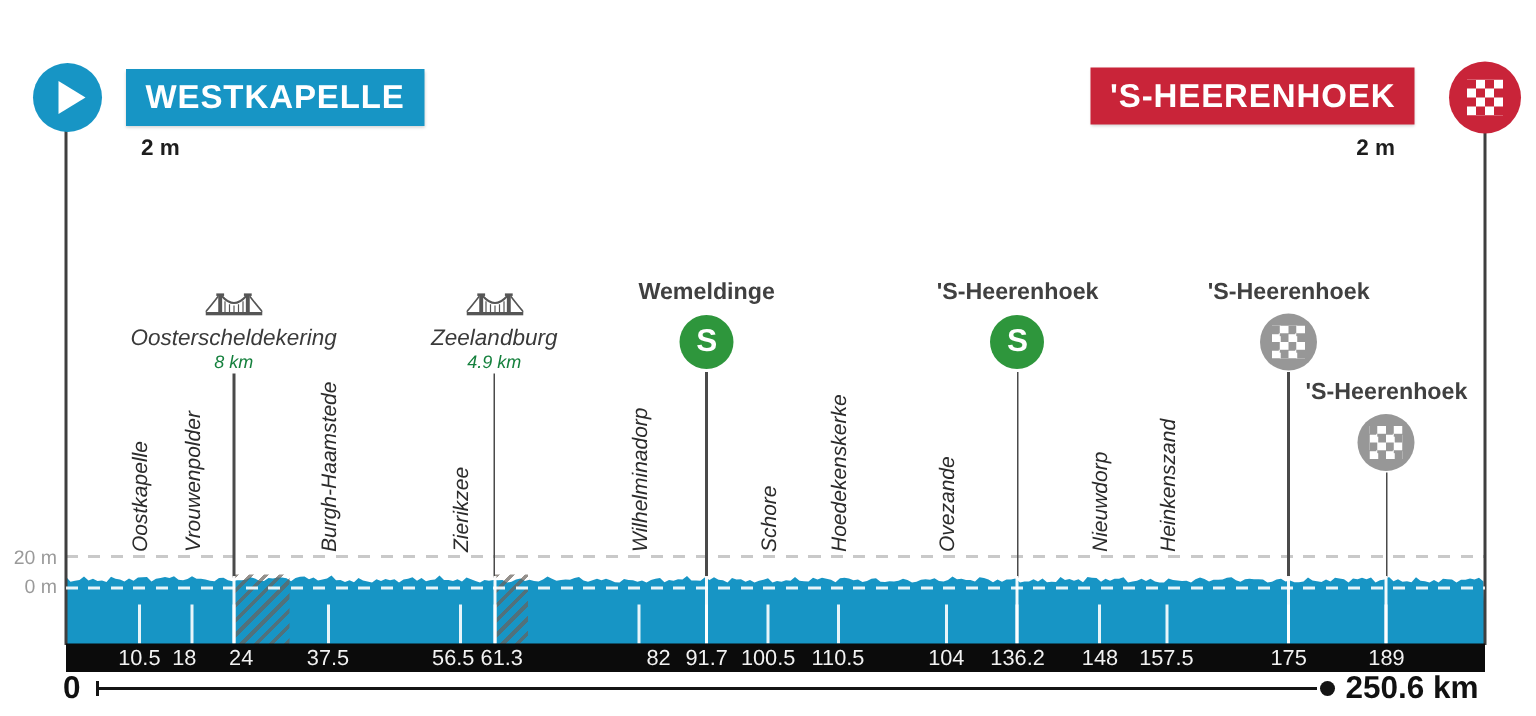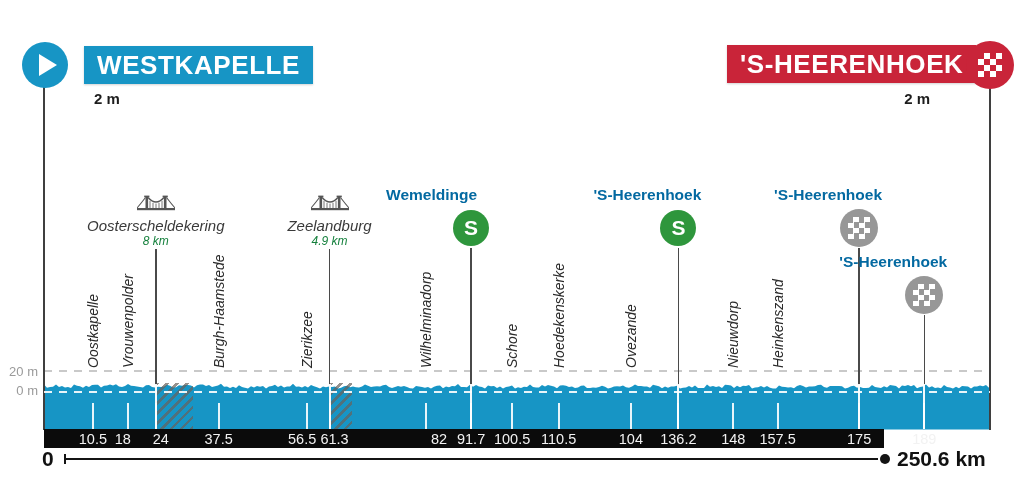--- a/index.html
+++ b/index.html
@@ -8,21 +8,21 @@
     font-family:"Liberation Sans", sans-serif;
   }
   
   .big-circle{position:absolute;border-radius:50%;z-index:6;}
   #start-circle{left:22px;top:42px;width:46px;height:46px;background:var(--blue);}
   #start-circle .play{position:absolute;left:17px;top:12px;width:0;height:0;
     border-top:11px solid transparent;border-bottom:11px solid transparent;border-left:18px solid #fff;}
   #finish-circle{left:966px;top:41px;width:48px;height:48px;background:var(--red);}
   .checker{background-image:conic-gradient(#fff 0 25%, transparent 0 50%, #fff 0 75%, transparent 0);}
   #finish-circle .checker{position:absolute;left:12px;top:12px;width:24px;height:24px;background-size:12px 12px;}
-  .banner{position:absolute;color:#fff;font-weight:bold;font-size:26px;letter-spacing:.6px;
+  .banner{position:absolute;color:#fff;font-weight:bold;font-size:22px;letter-spacing:.6px;
     height:38px;line-height:38px;padding:0 13px;z-index:6;box-shadow:0 1px 2px rgba(0,0,0,.18);}
   #start-banner{left:84px;top:46px;background:var(--blue);}
   #finish-banner{left:727px;top:45px;background:var(--red);}
   .elev{position:absolute;font-weight:bold;font-size:15px;color:#1d1d1d;z-index:6;}
   #start-elev{left:94px;top:90px;}
   #finish-elev{left:880px;top:90px;width:50px;text-align:right;}
   
   .edge{position:absolute;width:2px;top:87px;height:343px;background:#3f3f3f;z-index:3;}
   .ylab{position:absolute;width:38px;text-align:right;font-size:13px;color:#9a9a9a;z-index:2;}
   #grid20{position:absolute;left:44px;top:370px;width:946px;height:2px;z-index:1;
@@ -31,30 +31,30 @@
     background:repeating-linear-gradient(90deg,rgba(255,255,255,.9) 0 8px,transparent 8px 15px);}
   #profile-svg{position:absolute;left:0;top:0;z-index:1;pointer-events:none;}
   .bridge-hatch{position:absolute;top:383px;height:47px;z-index:2;
     background:repeating-linear-gradient(135deg,rgba(105,98,92,.7) 0 2.5px,transparent 2.5px 7px);}
   .tick{position:absolute;width:2px;top:403px;height:26px;background:rgba(255,255,255,.9);z-index:3;}
   .vline-dark{position:absolute;width:1.5px;background:#4a4a4a;z-index:2;}
   .vline-white{position:absolute;width:2px;top:384px;height:45px;background:rgba(255,255,255,.95);z-index:3;}
   
   .town{position:absolute;transform:rotate(-90deg);transform-origin:0 0;white-space:nowrap;
     font-style:italic;font-size:14px;color:#2b2b2b;z-index:2;}
-  .m-label{position:absolute;width:170px;font-weight:bold;font-size:15.5px;color:#0369a1;z-index:5;}
+  .m-label{position:absolute;width:170px;text-align:center;font-weight:bold;font-size:15.5px;color:#404040;z-index:5;}
   .b-name{position:absolute;width:220px;text-align:center;font-style:italic;font-size:15px;color:#3a3a3a;z-index:5;}
   .b-len{position:absolute;width:220px;text-align:center;font-style:italic;font-size:12px;color:#15803d;z-index:5;}
   .b-icon{position:absolute;z-index:5;}
   .sprint-circle{position:absolute;width:36px;height:36px;border-radius:50%;background:var(--green);
     color:#fff;font-weight:bold;font-size:21px;text-align:center;line-height:36px;z-index:5;}
   .pass-circle{position:absolute;width:38px;height:38px;border-radius:50%;background:var(--gray);z-index:5;}
   .pass-circle .checker{position:absolute;left:8px;top:8px;width:22px;height:22px;background-size:11px 11px;}
   
-  #kmbar{position:absolute;left:44px;top:429px;width:840px;height:19px;background:#0b0b0b;z-index:4;}
+  #kmbar{position:absolute;left:44px;top:429px;width:946px;height:19px;background:#0b0b0b;z-index:4;}
   .kmlab{position:absolute;top:2px;width:70px;text-align:center;font-size:14.5px;color:#f2f2f2;}
   #scale-start{position:absolute;left:42px;top:447px;font-weight:bold;font-size:21px;color:#111;z-index:6;}
   #scale-end{position:absolute;left:897px;top:447px;font-weight:bold;font-size:21px;color:#111;z-index:6;}
   #scale-line{position:absolute;left:64px;top:458px;width:814px;height:2.2px;background:#141414;z-index:6;}
   #scale-tick{position:absolute;left:64px;top:454px;width:2px;height:10px;background:#141414;z-index:6;}
   #scale-dot{position:absolute;left:880px;top:454px;width:10px;height:10px;border-radius:50%;background:#141414;z-index:6;}
 </style>
 </head>
 <body>
 

